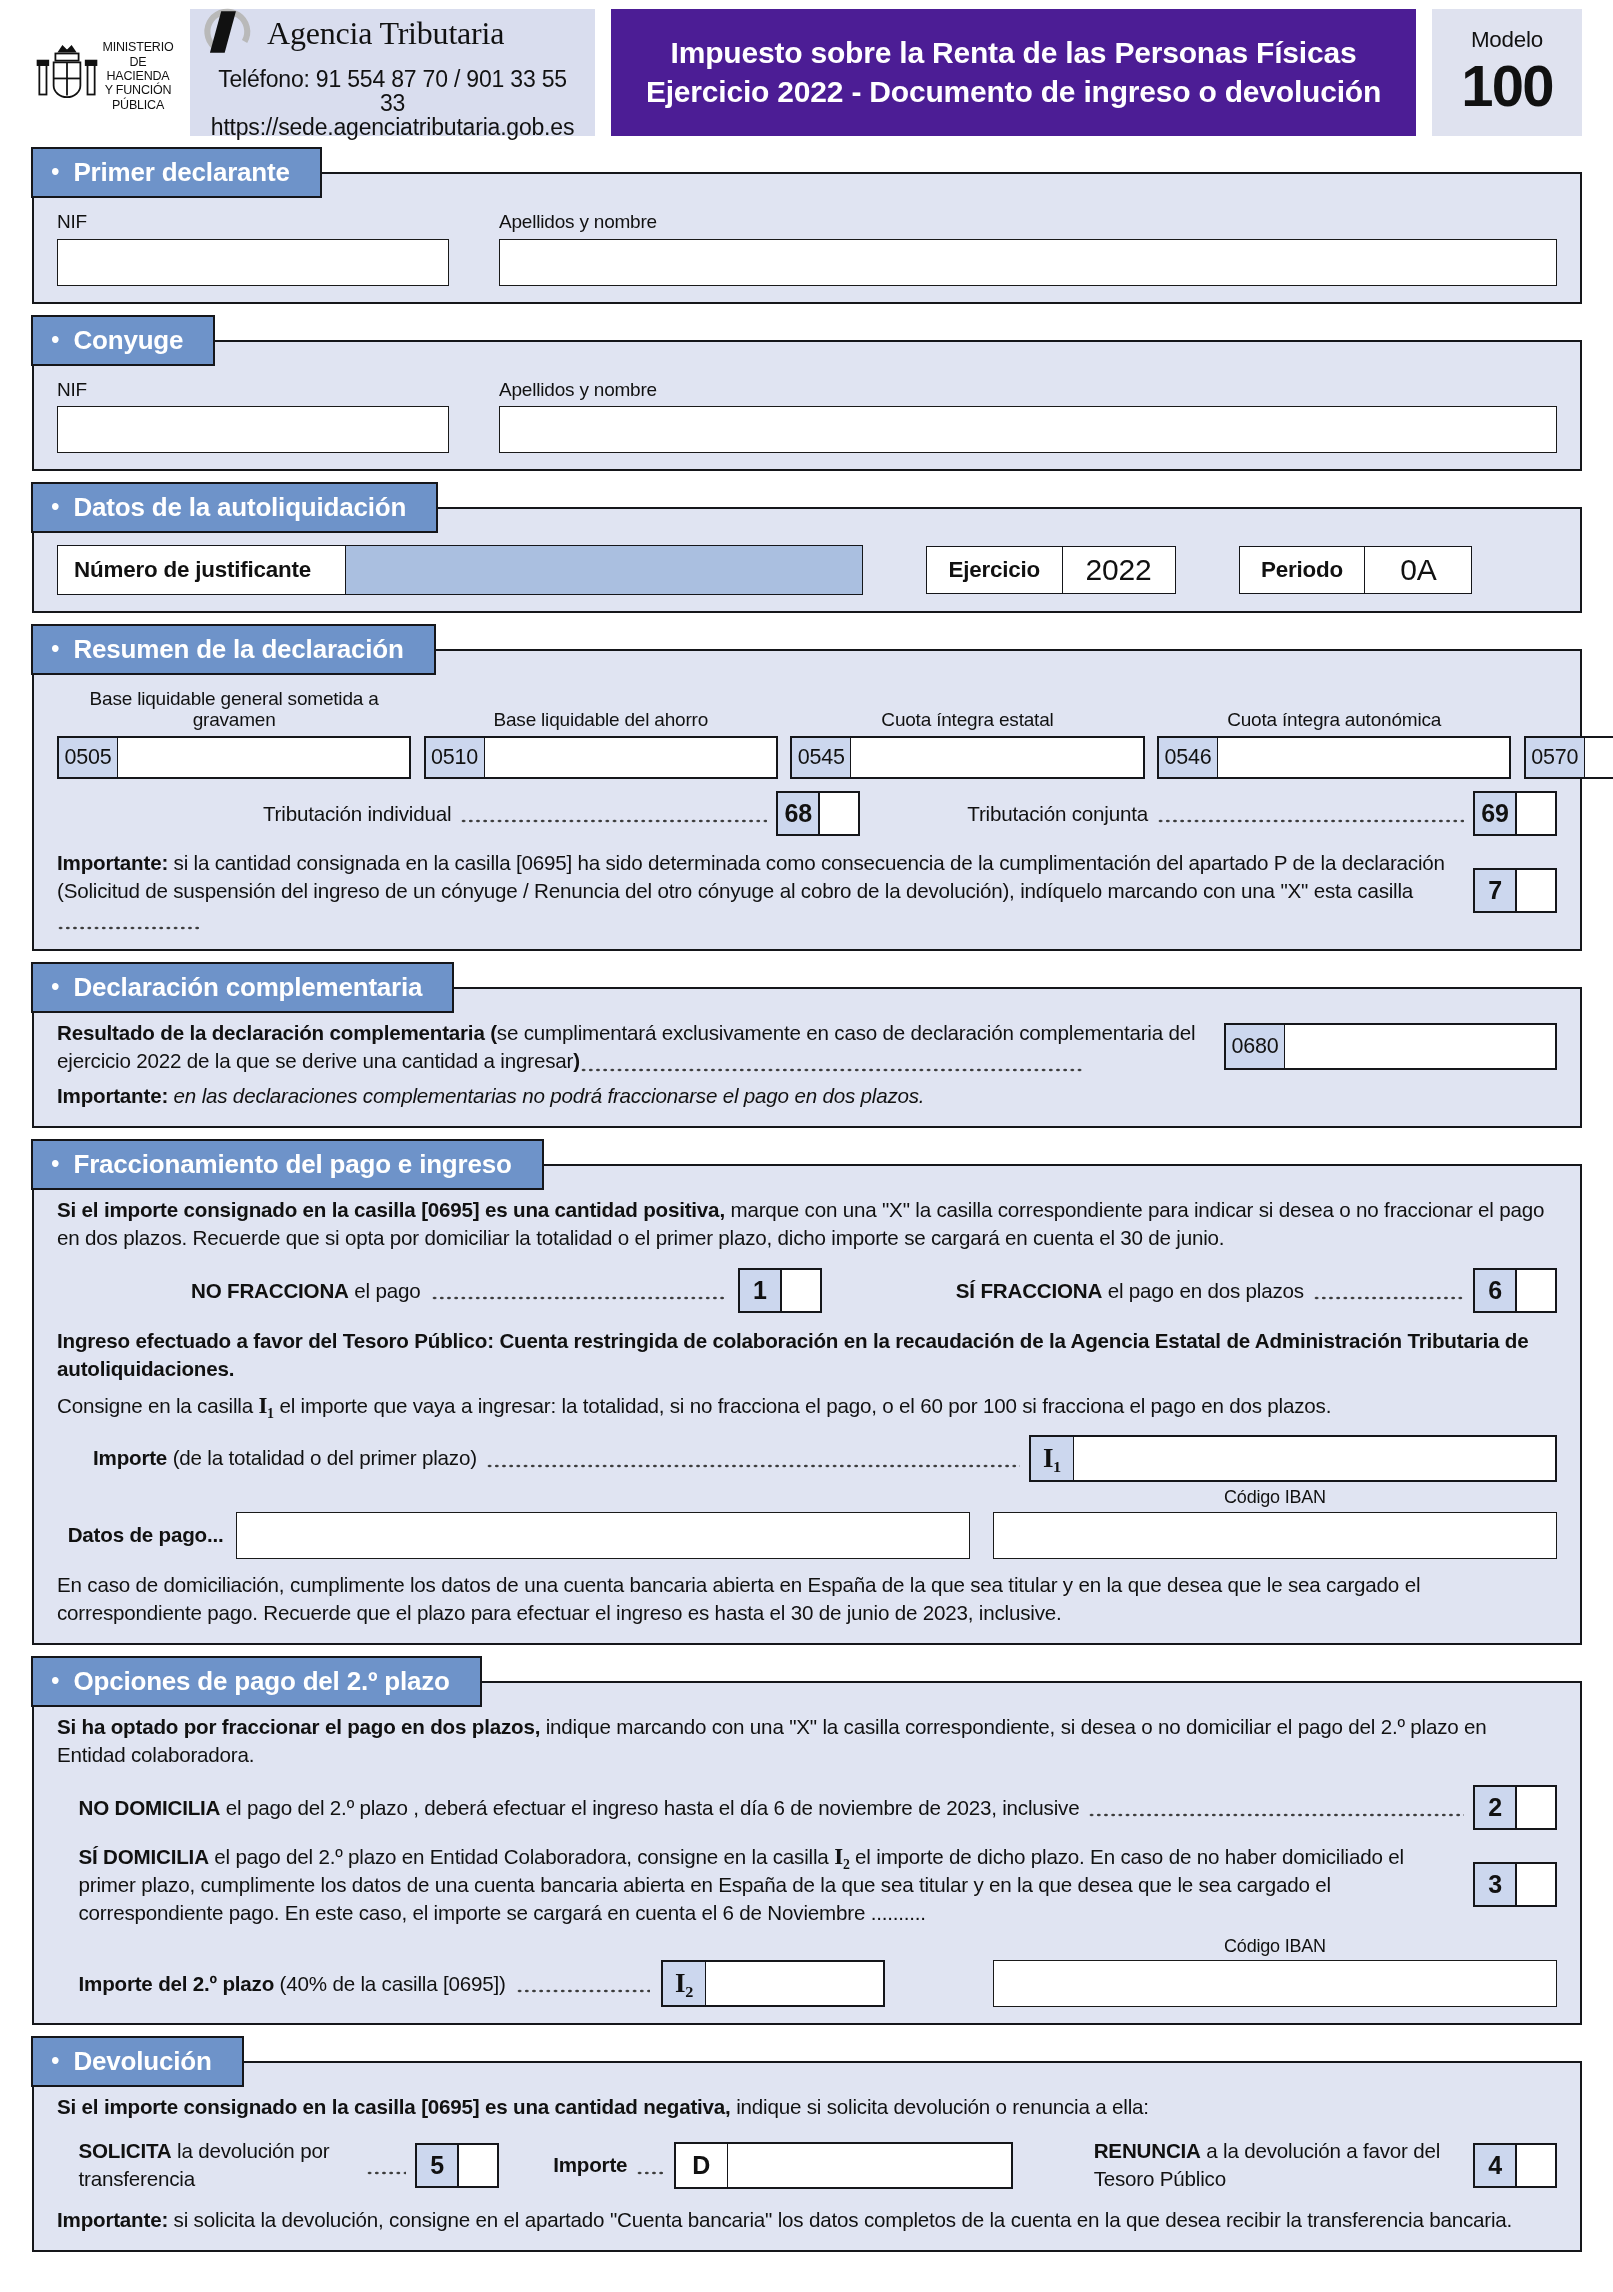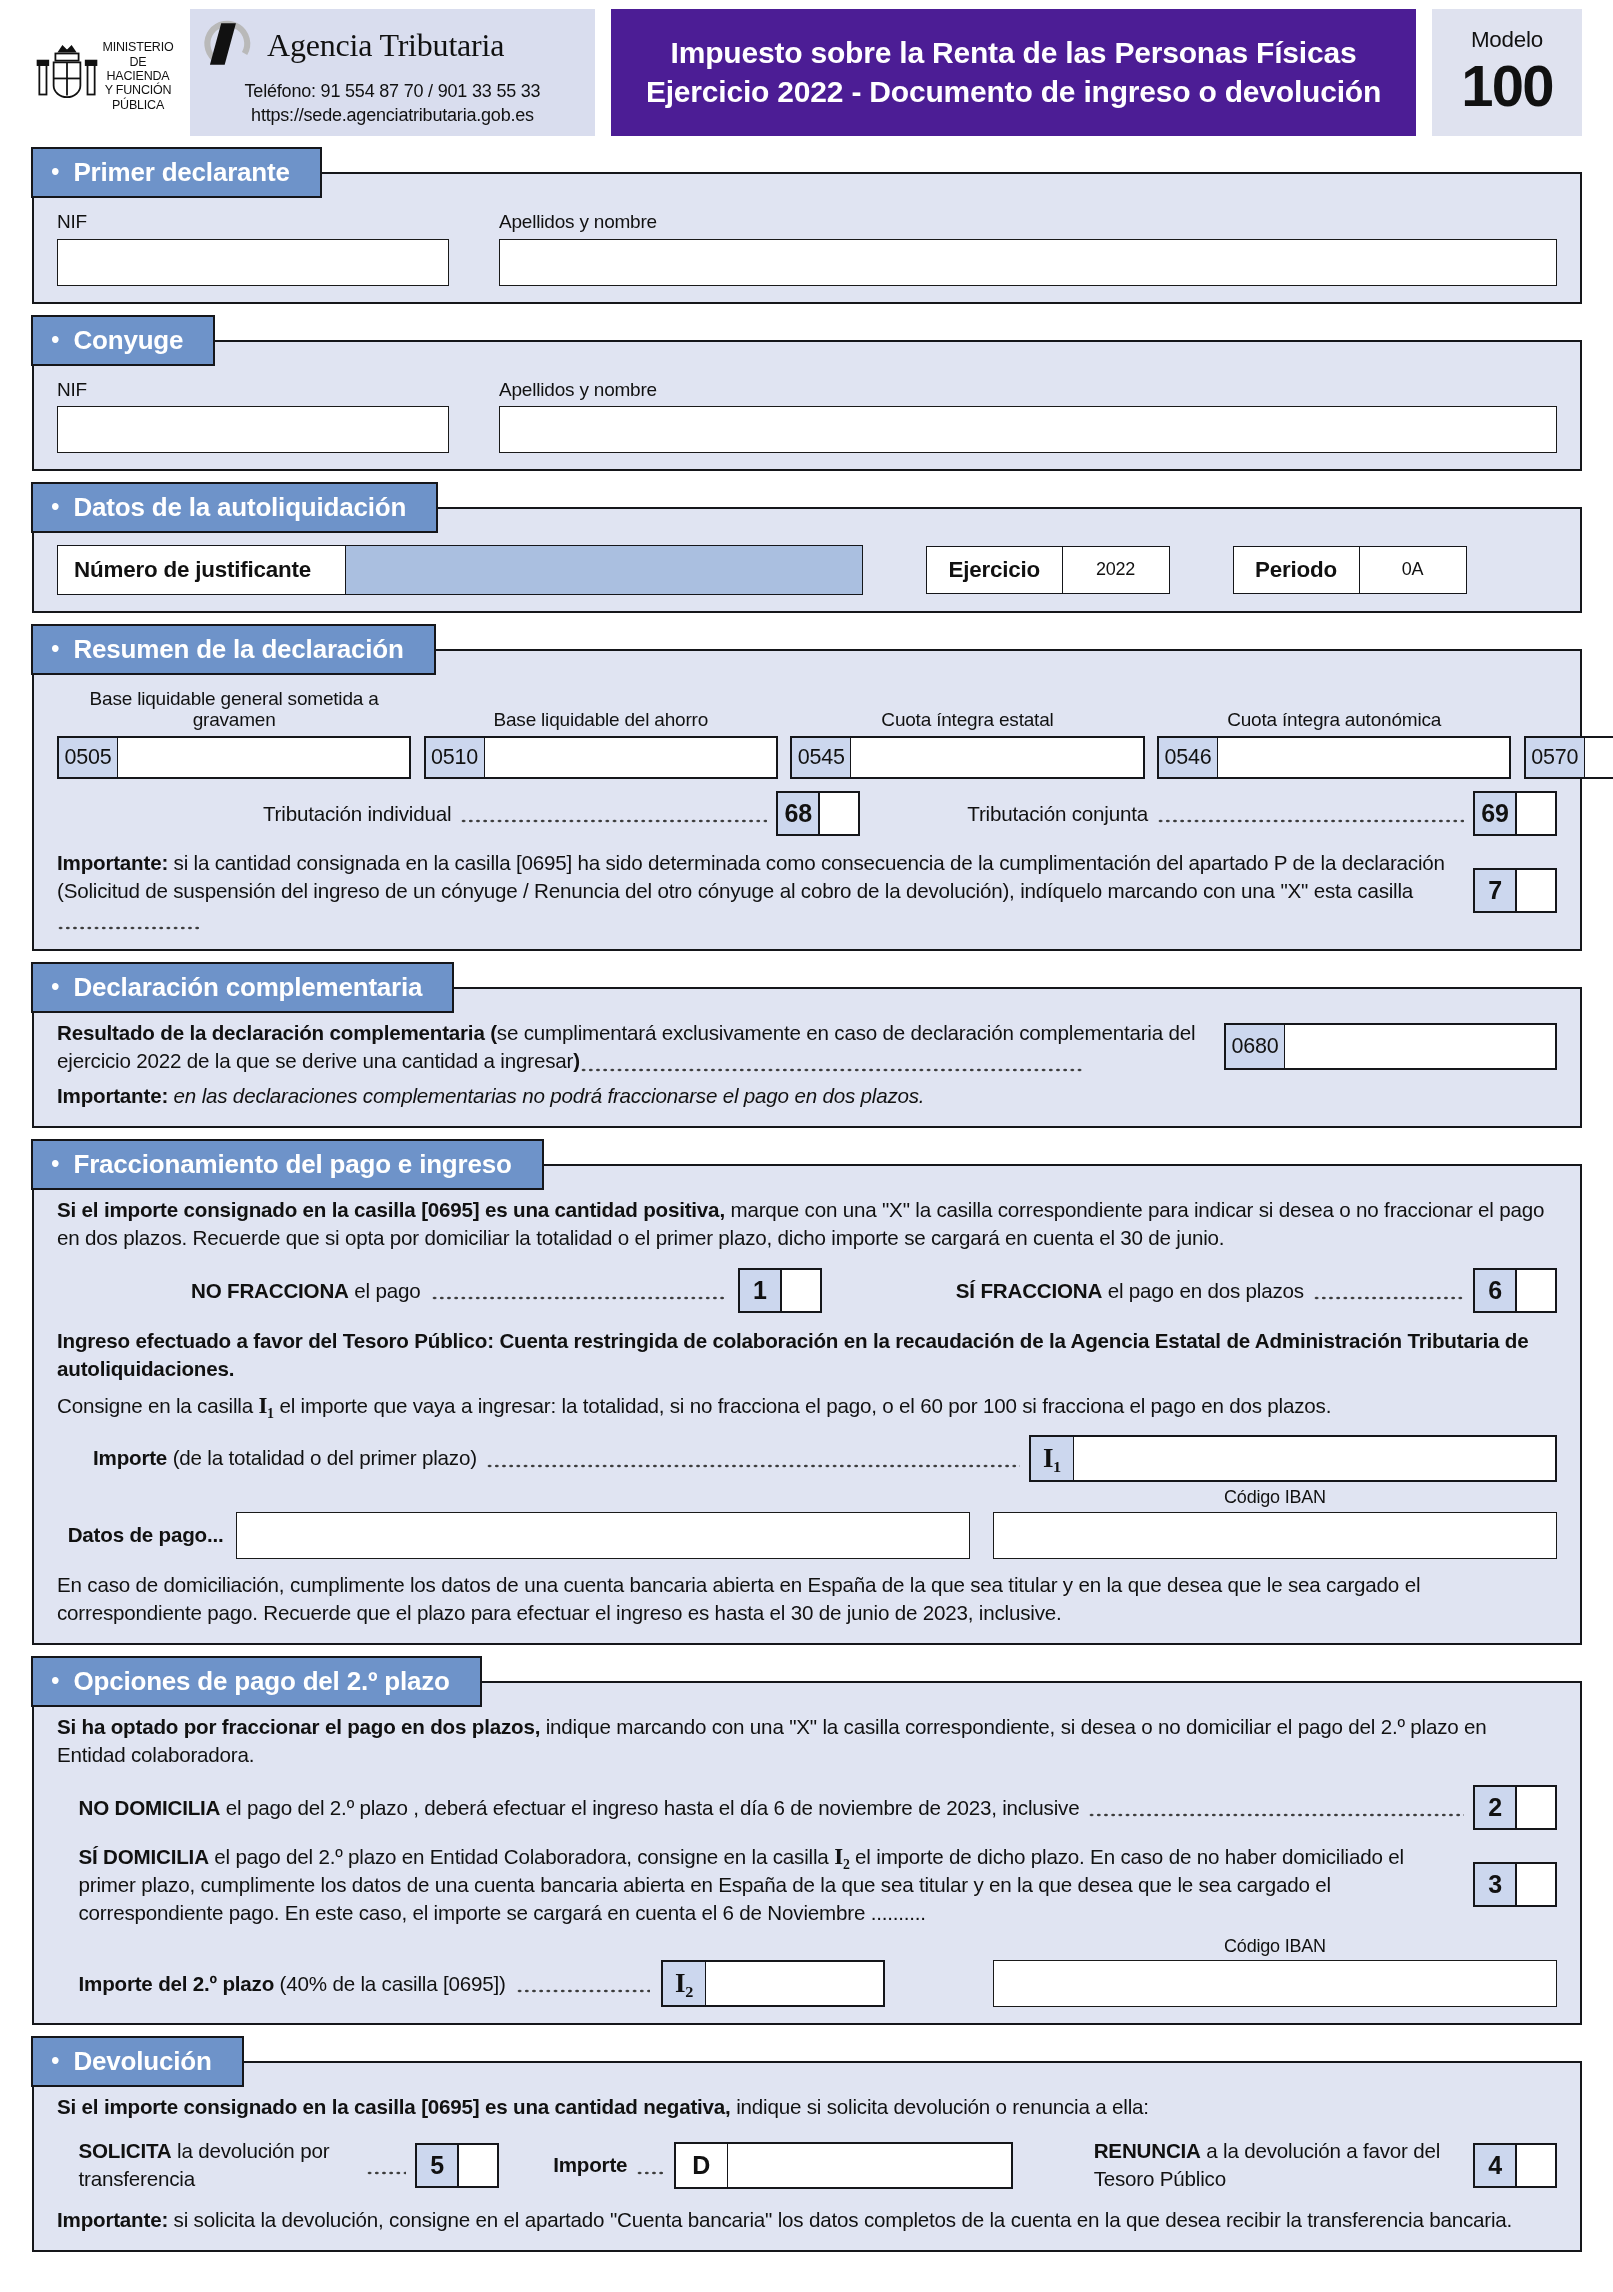--- a/index.html
+++ b/index.html
@@ -7,21 +7,21 @@
   .page { width: 1614px; padding: 9px 32px 12.5px; letter-spacing: -0.2px; }
 
   
   .hdr { display: flex; align-items: stretch; gap: 16px; height: 127px; margin-bottom: 23px; }
   .coat { width: 142px; display: flex; align-items: center; justify-content: flex-start; padding-top: 3.6px; }
   .coat svg { display: block; }
   .ministry { margin-top: 3.6px; font-size: 12.5px; line-height: 14.3px; text-align: center; }
   .agbox { width: 405px; background: #d9ddee; display: flex; flex-direction: column; justify-content: center; padding: 7.2px 12.5px; }
   .agtop { display: flex; align-items: center; gap: 12.5px; justify-content: flex-start; margin-bottom: 5.4px; }
   .agname { font-family: "Liberation Serif", "DejaVu Serif", serif; font-size: 32px; }
-  .agline { font-size: 18px; line-height: 24px; text-align: center; }
+  .agline { font-size: 23px; line-height: 24px; text-align: center; }
   .banner { flex: 1; background: #4c1d95; color: #fff; display: flex; flex-direction: column; justify-content: center; align-items: center; gap: 5.4px; }
   .banner .t { font-weight: bold; font-size: 30px; }
   .modelo { width: 150px; background: #dfe2ef; display: flex; flex-direction: column; align-items: center; justify-content: center; }
   .modelo .m1 { font-size: 22.4px; }
   .modelo .m2 { font-size: 58px; font-weight: bold; line-height: 66px; letter-spacing: -1.8px; }
 
   
   .panel { position: relative; border: 2.7px solid #15161a; background: #e0e4f2; margin: 36px 0 21.5px; padding: 14.3px 23px 16px; }
   .tab { position: absolute; top: -27px; left: -2.7px; background: #6e93c9; border: 2.7px solid #15161a; color: #fff;
          font-weight: bold; font-size: 26px; padding: 8px 30px 8px 18px; display: flex; align-items: center; gap: 14.3px; white-space: nowrap; }
@@ -58,21 +58,21 @@
   .idrow { display: flex; gap: 50px; margin-top: 7.2px; }
   .fld-nif { width: 392px; }
   .fld-name { flex: 1; }
   .fld .lbl { display: block; margin-bottom: 5.4px; }
 
   .just-wrap { display: flex; border: 1.8px solid #15161a; height: 50px; width: 806px; background: #fff; }
   .just-lbl { width: 287px; display: flex; align-items: center; padding-left: 16px; font-weight: bold; font-size: 22.4px; background: #fff; }
   .just-fill { flex: 1; background: #aabfe0; border-left: 1.8px solid #15161a; }
   .kv { display: flex; border: 1.8px solid #15161a; height: 48px; background: #fff; }
   .kv .k { display: flex; align-items: center; justify-content: center; font-weight: bold; font-size: 22.4px; padding: 0 21.5px; }
-  .kv .v { display: flex; align-items: center; justify-content: center; font-size: 18px; border-left: 1.8px solid #15161a; padding: 0 23px; min-width: 107px; }
+  .kv .v { display: flex; align-items: center; justify-content: center; font-size: 30px; border-left: 1.8px solid #15161a; padding: 0 23px; min-width: 107px; }
 
   .sumgrid { display: flex; gap: 12.5px; }
   .sumcol { flex: 1; display: flex; flex-direction: column; }
   .sumcol .clbl { height: 50px; display: flex; align-items: flex-end; justify-content: center; text-align: center;
                   font-size: 19px; line-height: 21.5px; margin-bottom: 5.4px; }
   .sumcol .amount { height: 43px; }
   .cap { font-size: 18px; text-align: center; margin-bottom: 3.6px; }
 </style>
 </head>
 <body>

